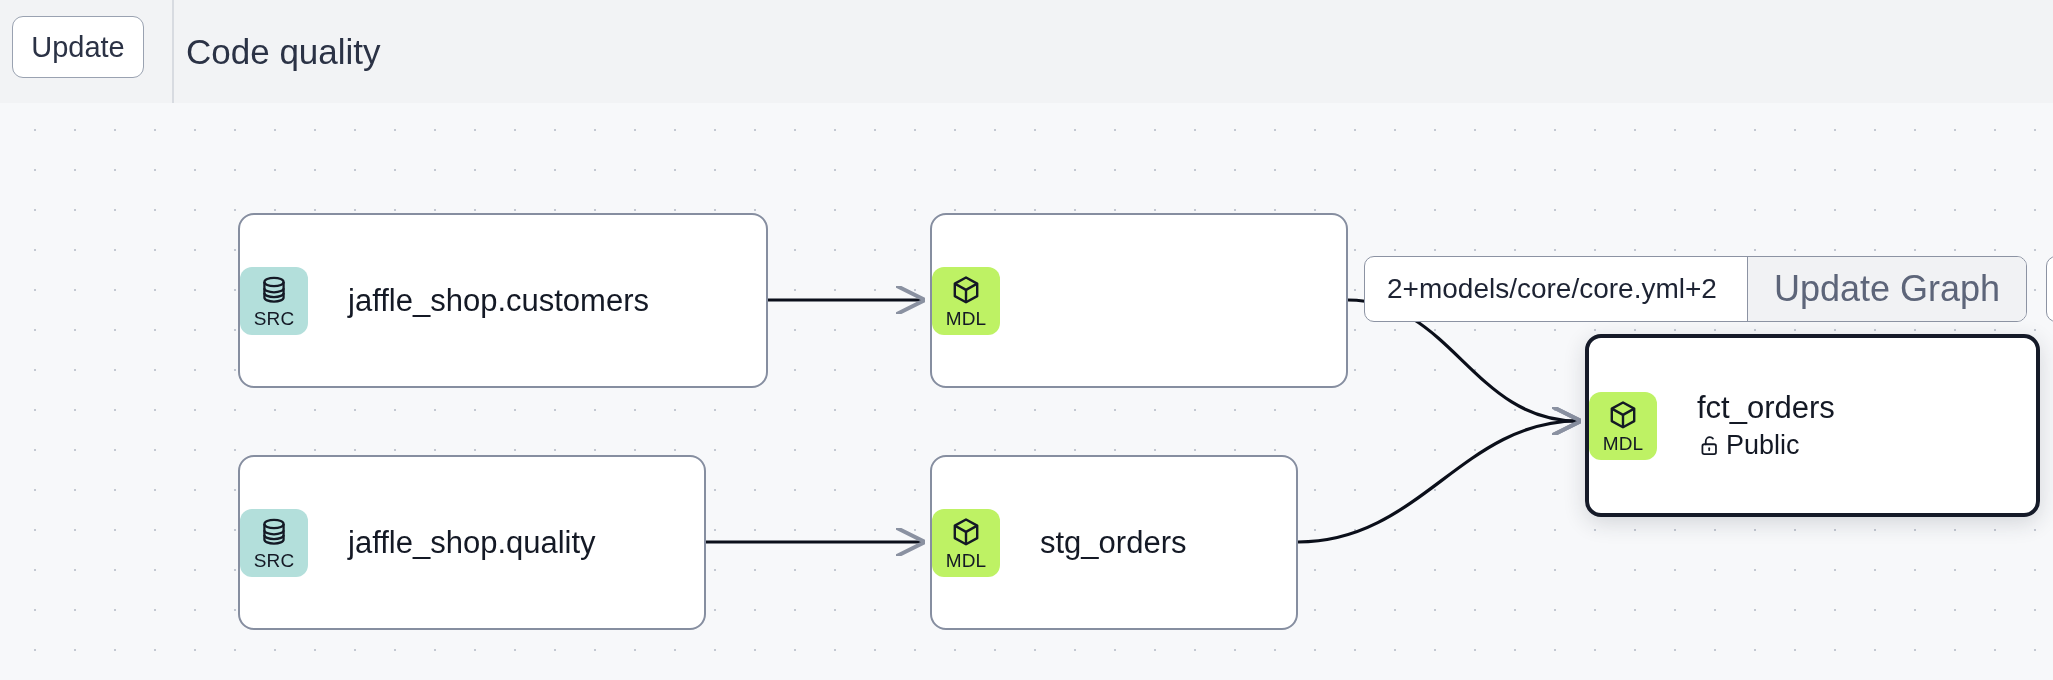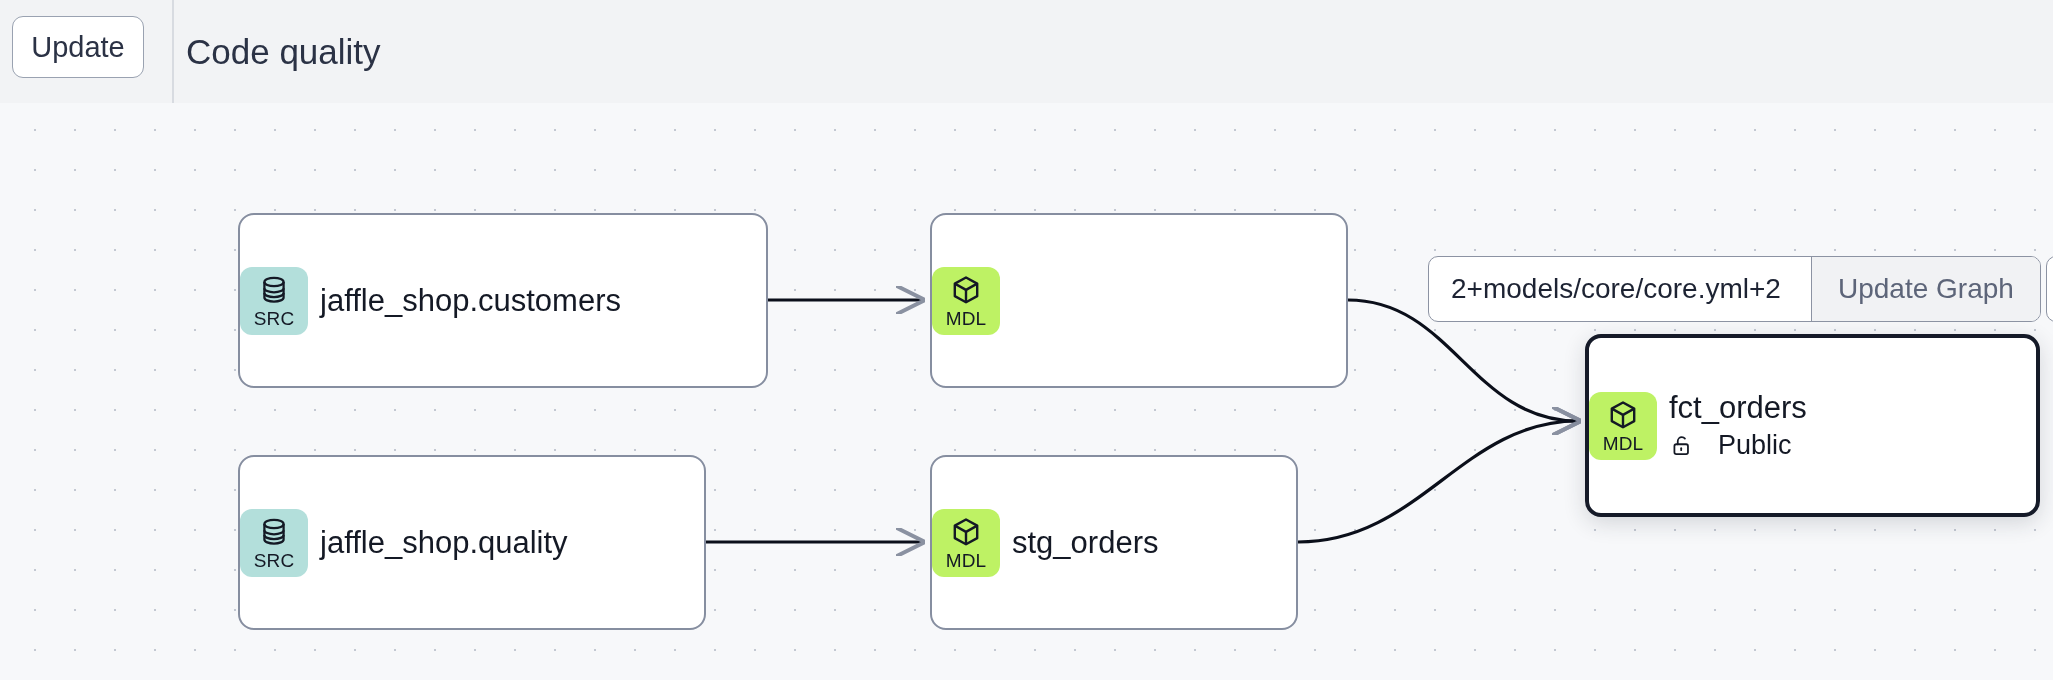--- a/index.html
+++ b/index.html
@@ -127,45 +127,45 @@
   .badge.mdl { background: #bef264; }
   .badge svg { display: block; }
   .badge-text {
     font-size: 19px;
     color: #141925;
     line-height: 1;
     margin-top: 3px;
     letter-spacing: 0.2px;
   }
   .node-body {
-    margin-left: 12px;
+    margin-left: 40px;
     display: flex;
     flex-direction: column;
     justify-content: flex-start;
   }
   .node-label {
     font-size: 31px;
     color: #141925;
     white-space: nowrap;
     line-height: 1.15;
   }
   .node-sub {
     display: flex;
     align-items: center;
-    gap: 24px;
+    gap: 4px;
     margin-top: 4px;
     font-size: 27px;
     color: #141925;
   }
   .node-sub svg { display: block; flex: none; }
 
   
   .selector {
     position: absolute;
-    left: 1428px; top: 153px;
+    left: 1364px; top: 153px;
     height: 66px;
     display: flex;
     align-items: stretch;
     background: #ffffff;
     border: 1.6px solid #8c93a3;
     border-radius: 10px;
     overflow: hidden;
     box-sizing: border-box;
   }
   .selector-input {
@@ -176,21 +176,21 @@
     font-size: 28px;
     color: #1d2333;
     padding: 0 22px;
     width: 382px;
     box-sizing: border-box;
   }
   .selector-btn {
     border-left: 1.6px solid #8c93a3;
     background: #f1f2f4;
     color: #5d6579;
-    font-size: 28px;
+    font-size: 36px;
     display: flex;
     align-items: center;
     justify-content: center;
     padding: 0 26px;
     cursor: pointer;
     white-space: nowrap;
   }
   .side-control {
     position: absolute;
     left: 2046px; top: 153px;

